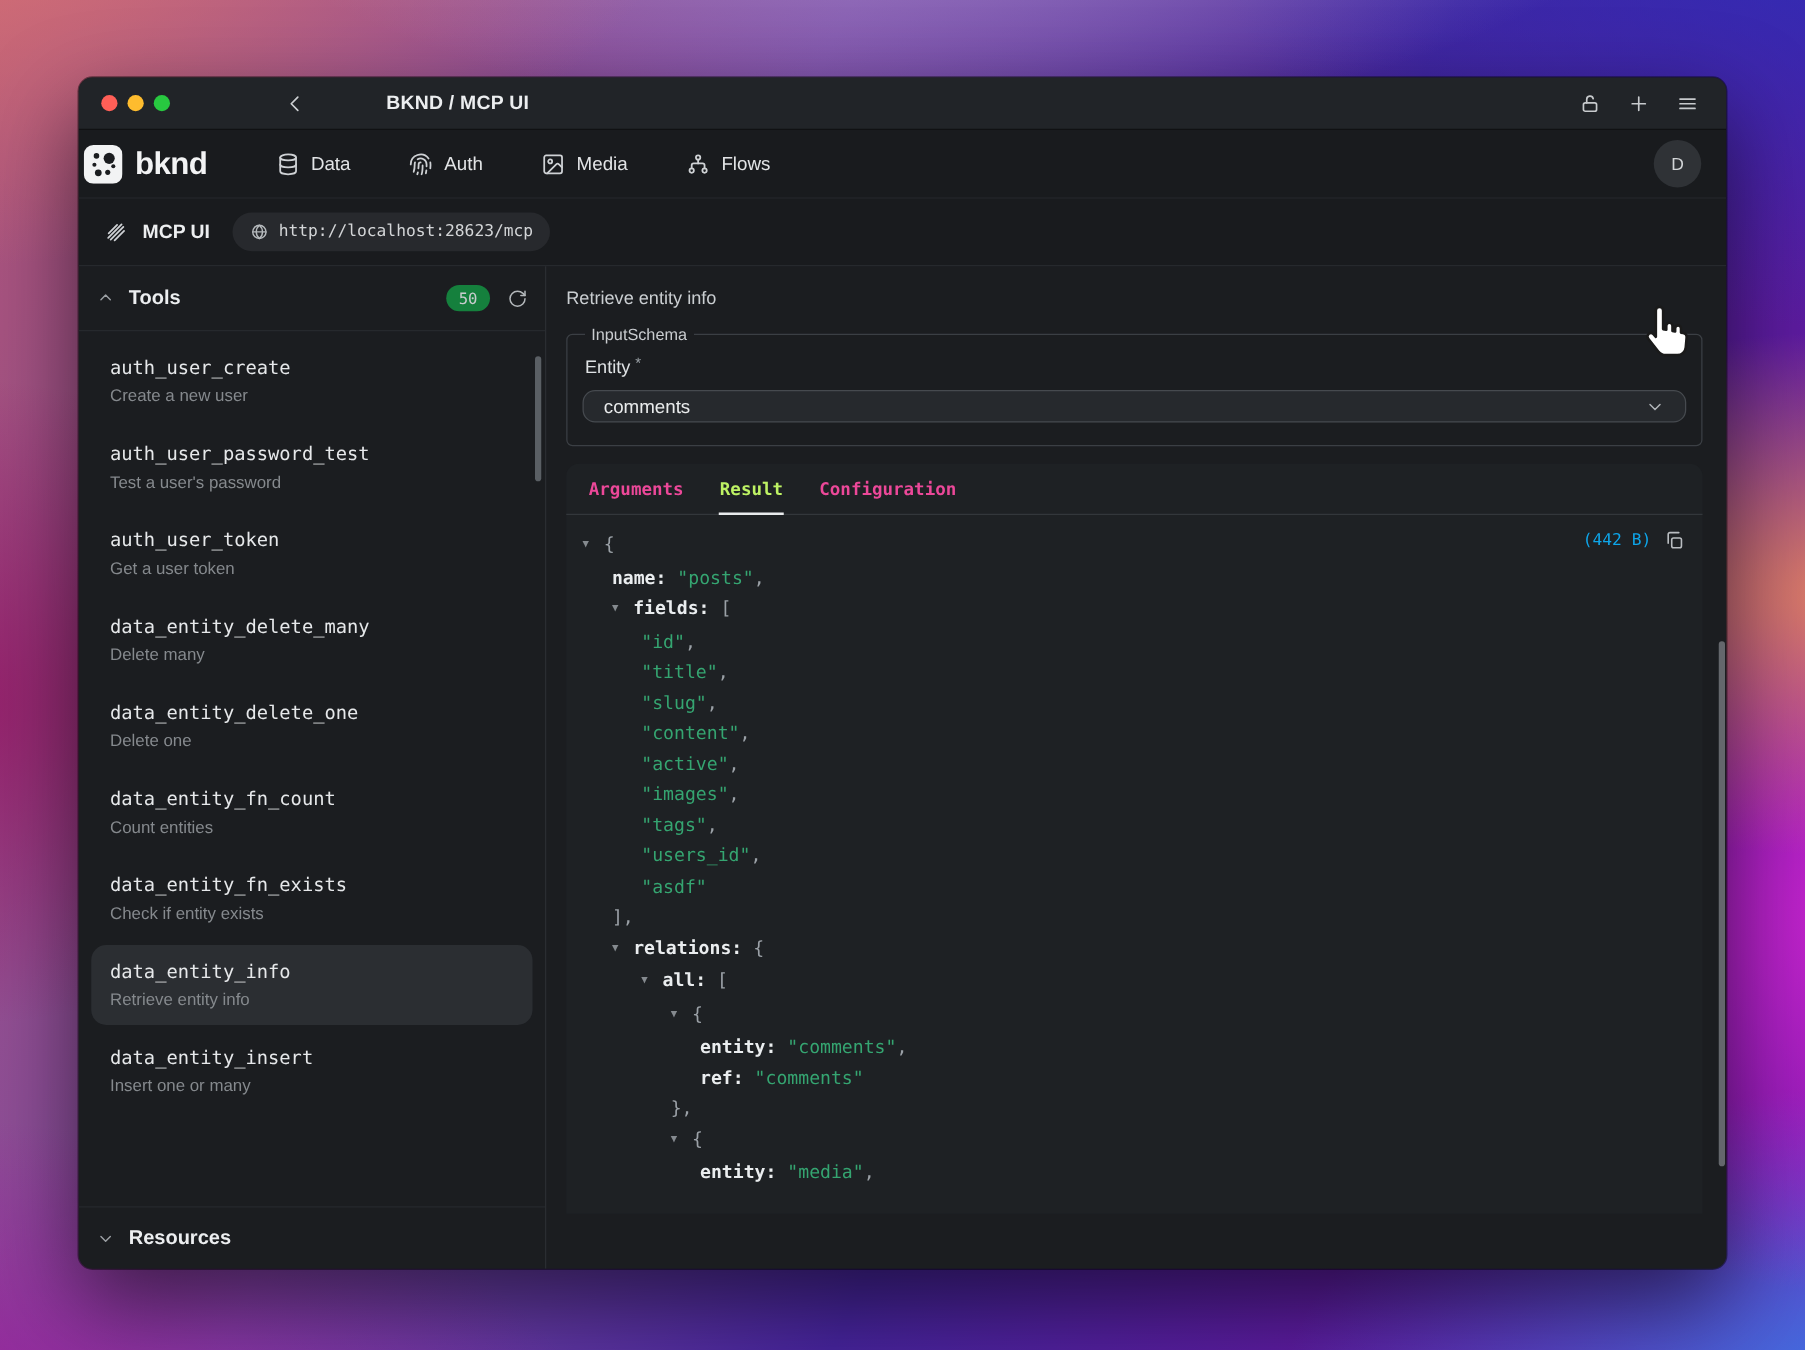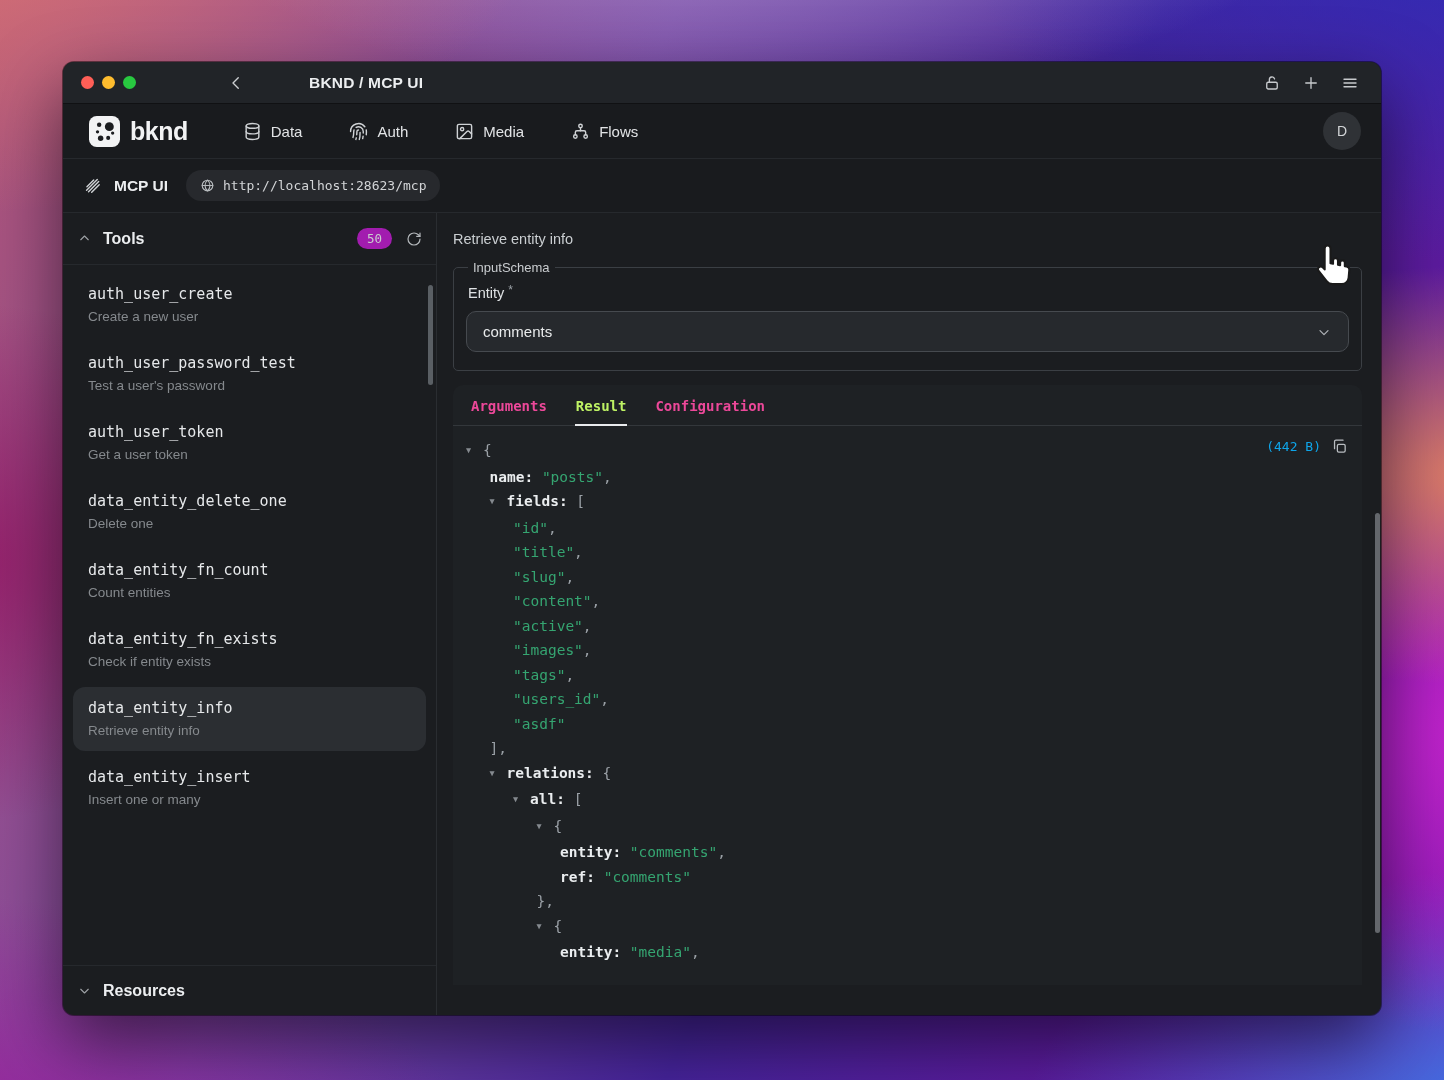--- a/index.html
+++ b/index.html
@@ -34,21 +34,21 @@
   .traffic{ display:flex; gap:8px; }
   .tl{ width:13px; height:13px; border-radius:50%; display:inline-block; }
   .tl.red{ background:#ff5f57; } .tl.yellow{ background:#febc2e; } .tl.green{ background:#28c840; }
   .back{ width:18px; height:18px; color:#cdd0d3; margin-left:44px; }
   .win-title{ margin-left:17px; font-size:15.5px; font-weight:700; color:#eceef0; letter-spacing:.2px; }
   .tb-right{ margin-left:auto; display:flex; align-items:center; gap:21px; color:#c7cacd; }
   .tb-right .icon{ width:18px; height:18px; }
 
   
   .navbar{ height:55px; flex:0 0 55px; background:#191b1e; border-bottom:1px solid #26292d;
-    display:flex; align-items:center; padding:0 20px 0 26px; }
+    display:flex; align-items:center; padding:0 20px 0 4px; }
   .brand{ display:flex; align-items:center; gap:10px; }
   .brand-text{ font-size:25px; font-weight:700; color:#f2f3f4; letter-spacing:-.5px; }
   .nav-items{ display:flex; align-items:center; gap:47px; margin-left:55px; }
   .nav-item{ display:flex; align-items:center; gap:9px; cursor:pointer; }
   .nav-icon{ width:19px; height:19px; color:#cfd2d5; }
   .nav-label{ font-size:15px; font-weight:500; color:#e2e4e6; }
   .avatar{ margin-left:auto; width:38px; height:38px; border-radius:50%; background:#2f3236;
     display:flex; align-items:center; justify-content:center; font-size:14px; color:#d2d5d7; font-weight:500; }
 
   
@@ -62,21 +62,21 @@
   .url-text{ font-family:"DejaVu Sans Mono", monospace; font-size:13px; color:#d3d5d7; }
 
   
   .body{ flex:1; display:flex; min-height:0; }
   .sidebar{ width:374px; flex:0 0 374px; border-right:1px solid #2a2d31; display:flex;
     flex-direction:column; position:relative; }
   .side-head{ height:52px; flex:0 0 52px; border-bottom:1px solid #26292d; display:flex;
     align-items:center; padding:0 14px; }
   .chev{ width:15px; height:15px; color:#9da1a5; }
   .side-title{ margin-left:11px; font-size:16px; font-weight:700; color:#eceef0; }
-  .badge{ margin-left:auto; background:#a21caf; border-radius:12px; padding:3px 10px;
+  .badge{ margin-left:auto; background:#15803d; border-radius:12px; padding:3px 10px;
     font-family:"DejaVu Sans Mono", monospace; font-size:12.5px; color:#c9ccce; }
   .refresh{ width:16px; height:16px; color:#b4b8bb; margin-left:14px; }
   .tool-list{ flex:1; padding-top:8px; overflow:hidden; }
   .tool-item{ margin:0 10px 5px 10px; padding:12px 16px 12px 15px; border-radius:12px; cursor:pointer; }
   .tool-item.selected{ background:#2b2e32; }
   .tool-name{ font-family:"DejaVu Sans Mono", monospace; font-size:15px; line-height:19px; color:#e6e8ea; }
   .tool-desc{ margin-top:5px; font-size:13.5px; line-height:16px; color:#85898d; }
   .side-foot{ height:50px; flex:0 0 50px; border-top:1px solid #26292d; display:flex;
     align-items:center; padding:0 14px; }
   .side-scroll{ position:absolute; right:3px; top:72px; width:5px; height:100px; border-radius:3px;
@@ -93,21 +93,21 @@
   .head-actions{ margin-left:auto; display:flex; align-items:center; gap:17px; }
   .slash{ width:19px; height:19px; color:#c3c6c9; }
   .call-btn{ height:33px; padding:0 14px; border:none; border-radius:8px; background:#d7d9db;
     color:#191b1e; font-family:"Liberation Sans", sans-serif; font-size:14px; font-weight:700; cursor:pointer; }
   .main-content{ flex:1; padding:18px 19px 0 16px; min-height:0; }
   .tool-description{ font-size:14.5px; color:#caced1; }
   fieldset.schema{ margin-top:13px; border:1px solid #3b3f44; border-radius:5px; padding:4px 12px 18px 12px; }
   fieldset.schema legend{ margin-left:2px; padding:0 5px; font-size:13px; color:#c9cccf; }
   .field-label{ margin:4px 2px 10px 2px; font-size:14.5px; color:#dfe2e4; }
   .req{ color:#9aa0a5; margin-left:4px; font-size:12px; vertical-align:4px; }
-  .select{ height:41px; background:#26292d; border:1px solid #464a4f; border-radius:10px;
+  .select{ height:26px; background:#26292d; border:1px solid #464a4f; border-radius:10px;
     display:flex; align-items:center; padding:0 16px; cursor:pointer; }
   .select-value{ font-size:15px; color:#e9ebec; }
   .sel-chev{ margin-left:auto; width:16px; height:16px; color:#b0b4b8; }
 
   .result-panel{ margin-top:14px; background:#1e2124; border-radius:10px 10px 0 0; }
   .tabs{ display:flex; gap:27px; padding:0 17px; border-bottom:1px solid #33373b;
     font-family:"DejaVu Sans Mono", monospace; font-size:14px; }
   .tab{ padding:13px 1px 10px 1px; color:#ec4899; cursor:pointer; border-bottom:2px solid transparent; margin-bottom:-1px;font-weight:bold; }
   .tab.active{ color:#bef264; font-weight:700; border-bottom-color:#e9ebed; }
   .json-area{ position:relative; padding:12px 16px 20px 0; font-family:"DejaVu Sans Mono", monospace;
@@ -277,20 +277,24 @@
     <div class="tool-name">auth_user_create</div>
     <div class="tool-desc">Create a new user</div>
   </div>
             <div class="tool-item">
     <div class="tool-name">auth_user_password_test</div>
     <div class="tool-desc">Test a user's password</div>
   </div>
             <div class="tool-item">
     <div class="tool-name">auth_user_token</div>
     <div class="tool-desc">Get a user token</div>
+  </div>
+            <div class="tool-item">
+    <div class="tool-name">data_entity_delete_many</div>
+    <div class="tool-desc">Delete many</div>
   </div>
             <div class="tool-item">
     <div class="tool-name">data_entity_delete_one</div>
     <div class="tool-desc">Delete one</div>
   </div>
             <div class="tool-item">
     <div class="tool-name">data_entity_fn_count</div>
     <div class="tool-desc">Count entities</div>
   </div>
             <div class="tool-item">

